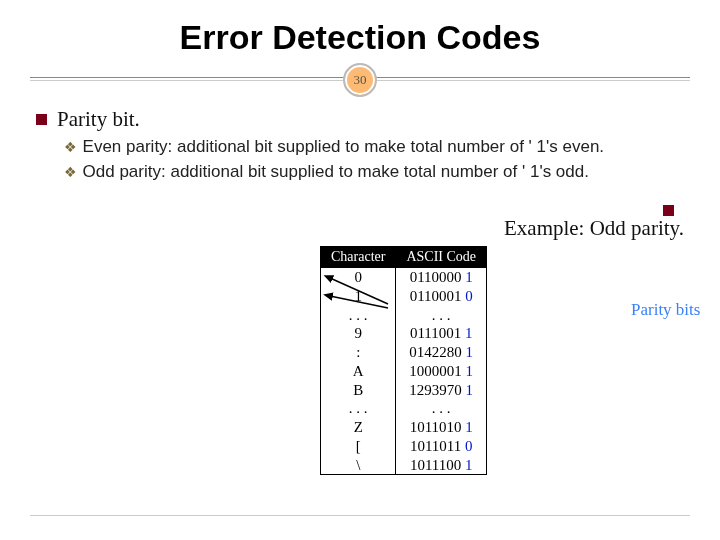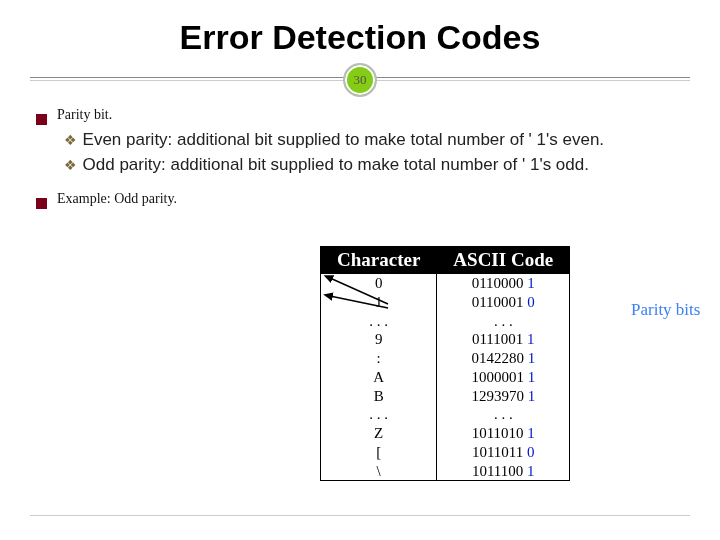--- a/index.html
+++ b/index.html
@@ -39,21 +39,21 @@
     position: absolute;
     top: 17px; left: 0; right: 0;
     border-top: 1px solid #ccc;
   }
   .badge {
     position: absolute;
     left: 50%; top: 0;
     transform: translateX(-50%);
     width: 34px; height: 34px;
     border-radius: 50%;
-    background: #84cc16;
+    background: #fdba74;
     border: 2px solid #bbb;
     box-shadow: inset 0 0 0 2px #fff;
     display: flex;
     align-items: center;
     justify-content: center;
     font-size: 13px;
     color: #5a5340;
     font-family: Georgia, serif;
   }
   .content {
@@ -65,21 +65,21 @@
     margin-bottom: 4px;
   }
   .sq {
     width: 11px; height: 11px;
     background: #7a0019;
     margin-top: 7px;
     margin-right: 10px;
     flex-shrink: 0;
   }
   .l1-text {
-    font-size: 14px;
+    font-size: 21px;
     color: #111;
     font-family: Georgia, serif;
   }
   .sub-group {
     margin-left: 28px;
     margin-bottom: 14px;
   }
   .bullet-l2 {
     display: flex;
     align-items: flex-start;
@@ -93,40 +93,41 @@
     flex-shrink: 0;
   }
   .l2-text {
     font-size: 17px;
     color: #222;
     line-height: 1.35;
     font-family: Liberation Sans, sans-serif;
   }
   .example-row {
     display: flex;
-    align-items: flex-start;
+    align-items: flex-end;
+    flex-direction: column;
   }
   .table-wrap {
     position: absolute;
     left: 320px;
     top: 246px;
     display: flex;
     align-items: flex-start;
   }
   table.ascii {
     border-collapse: collapse;
     background: #fff;
   }
   table.ascii th {
     background: #000;
     color: #fff;
     font-family: 'Times New Roman', serif;
-    font-weight: bold;
-    font-size: 19px;
-    padding: 2px 16px;
+    font-weight: normal;
+    font-size: 14px;
+    padding: 2px 10px;
     border: 1px solid #000;
   }
   table.ascii td {
     border-left: 1px solid #000;
     border-right: 1px solid #000;
     font-family: 'Times New Roman', serif;
     font-size: 15px;
     text-align: center;
     padding: 0 10px;
     line-height: 1.25;

